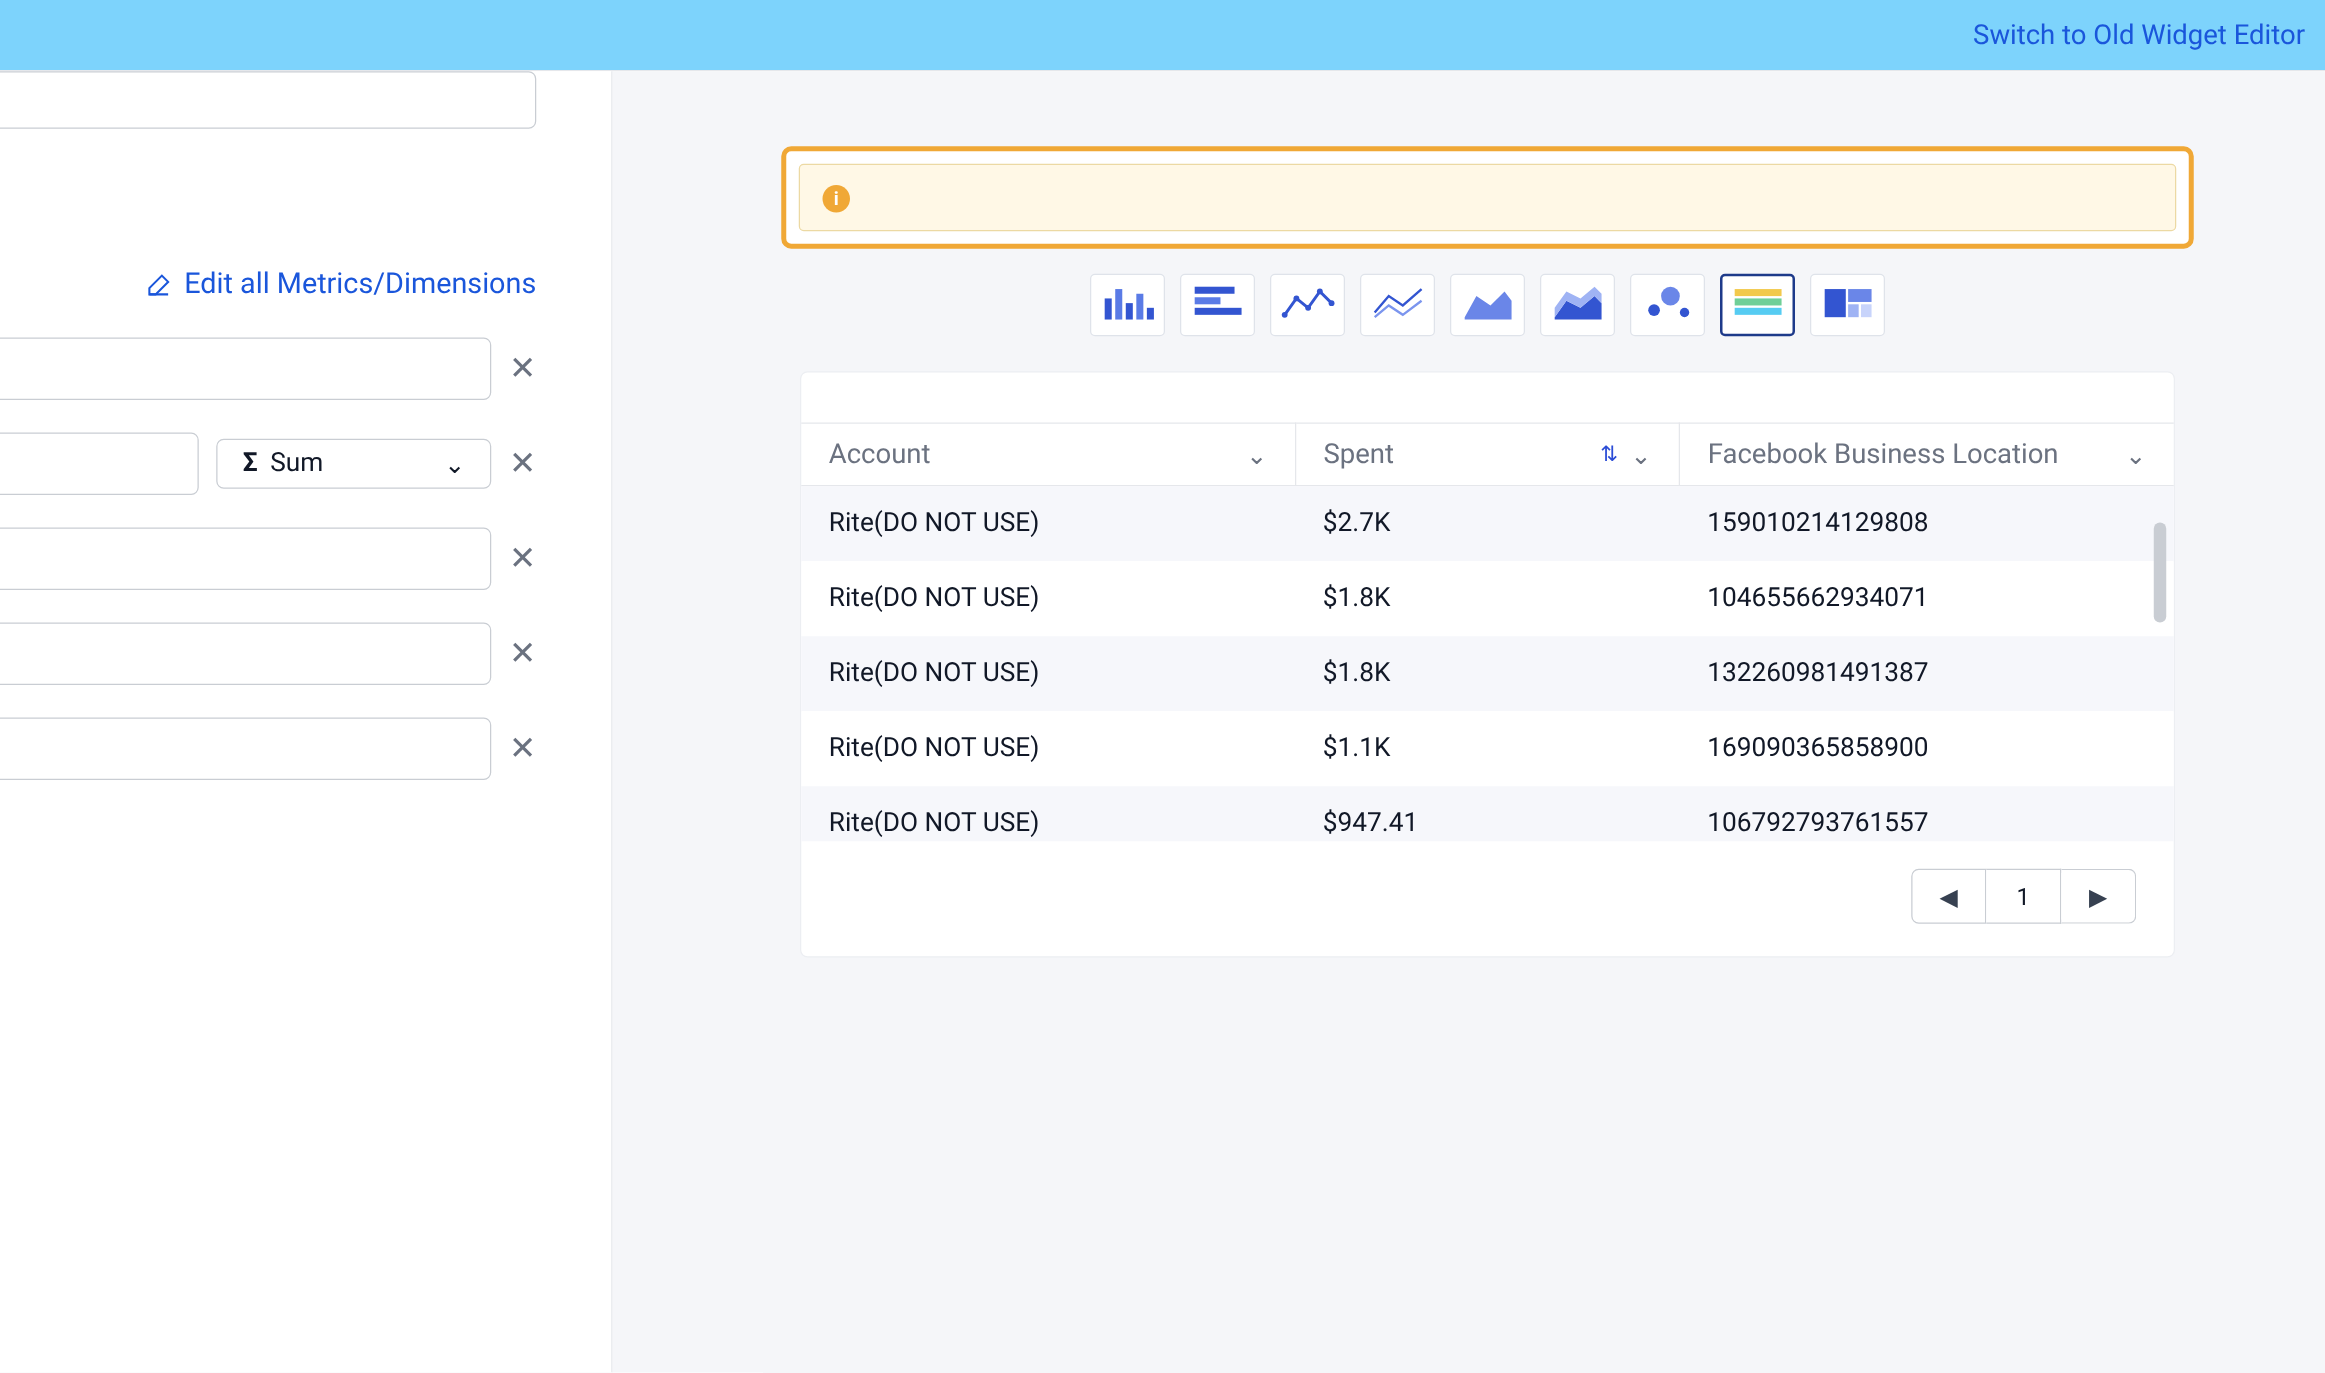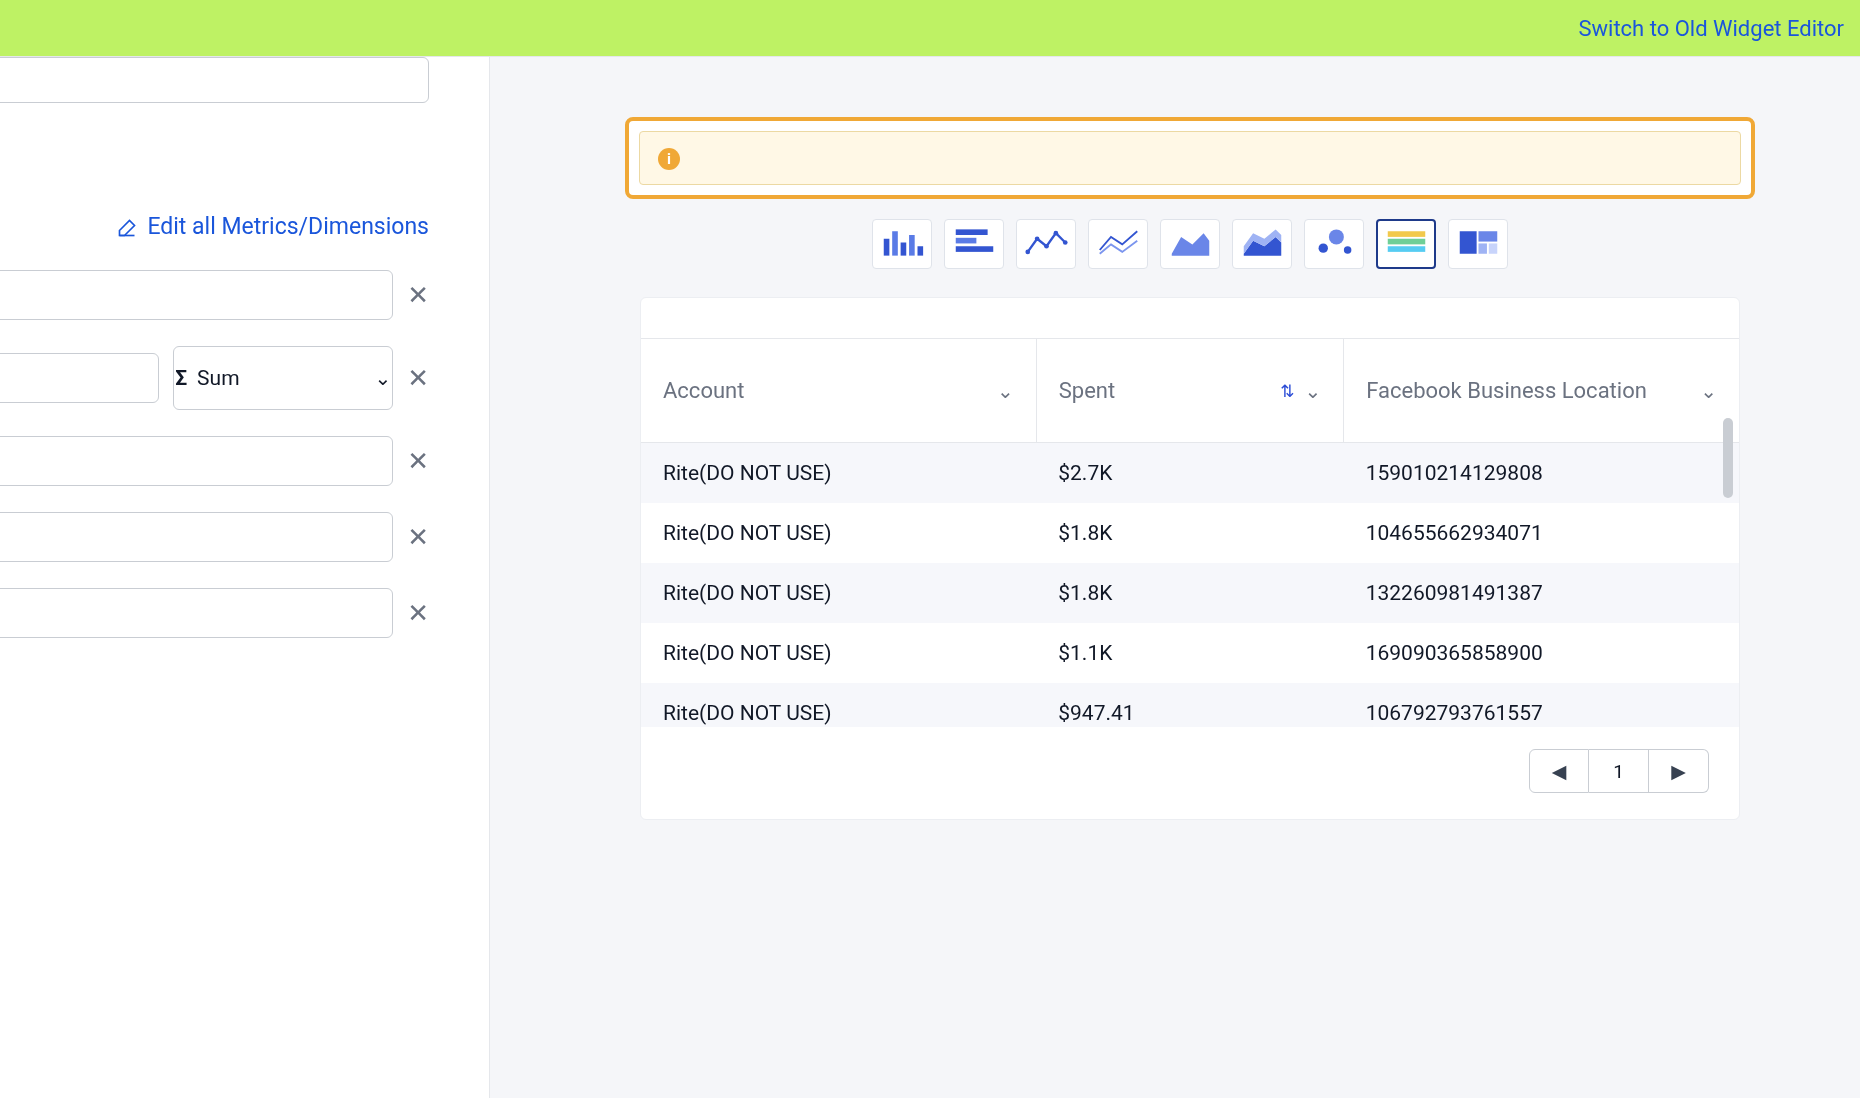--- a/index.html
+++ b/index.html
@@ -12,21 +12,21 @@
   overflow: hidden;
 }
 
 
 .top-bar {
   height: 56px;
   display: flex;
   justify-content: flex-end;
   align-items: center;
   padding-right: 16px;
-  background: #bef264;
+  background: #7dd3fc;
 }
 .top-link {
   color: #1a56db;
   font-size: 22px;
   cursor: pointer;
 }
 
 
 .main {
   display: flex;
@@ -70,27 +70,27 @@
 .row .field { flex: 1; margin-bottom: 0; }
 .close-x {
   color: #6b7280;
   font-size: 26px;
   cursor: pointer;
   line-height: 1;
   user-select: none;
 }
 .sum-field {
   flex: 0 0 220px;
-  height: 64px;
+  height: 40px;
   border: 1px solid #c9cdd3;
   border-radius: 6px;
   display: flex;
   align-items: center;
   justify-content: space-between;
-  padding: 0 1px;
+  padding: 0 20px;
   font-size: 21px;
   color: #111827;
 }
 .sigma { font-weight: bold; margin-right: 10px; }
 .chev-down { color:#111827; font-size: 20px; }
 .rows-wrap { display: flex; flex-direction: column; gap: 26px; margin-top: 8px; }
 
 
 .canvas {
   flex: 1;
@@ -154,21 +154,21 @@
   margin: 0 auto;
   padding-top: 40px;
   position: relative;
 }
 .tbl {
   width: 100%;
   border-collapse: collapse;
 }
 .tbl th {
   text-align: left;
-  padding: 39px 22px;
+  padding: 12px 22px;
   color: #6b7280;
   font-weight: 400;
   font-size: 22px;
   border-right: 1px solid #e5e7eb;
   border-top: 1px solid #e5e7eb;
   position: relative;
 }
 .tbl th:last-child { border-right: none; }
 .th-flex { display: flex; align-items: center; justify-content: space-between; gap: 8px; }
 .th-icons { display: flex; align-items: center; gap: 10px; color: #6b7280; }

